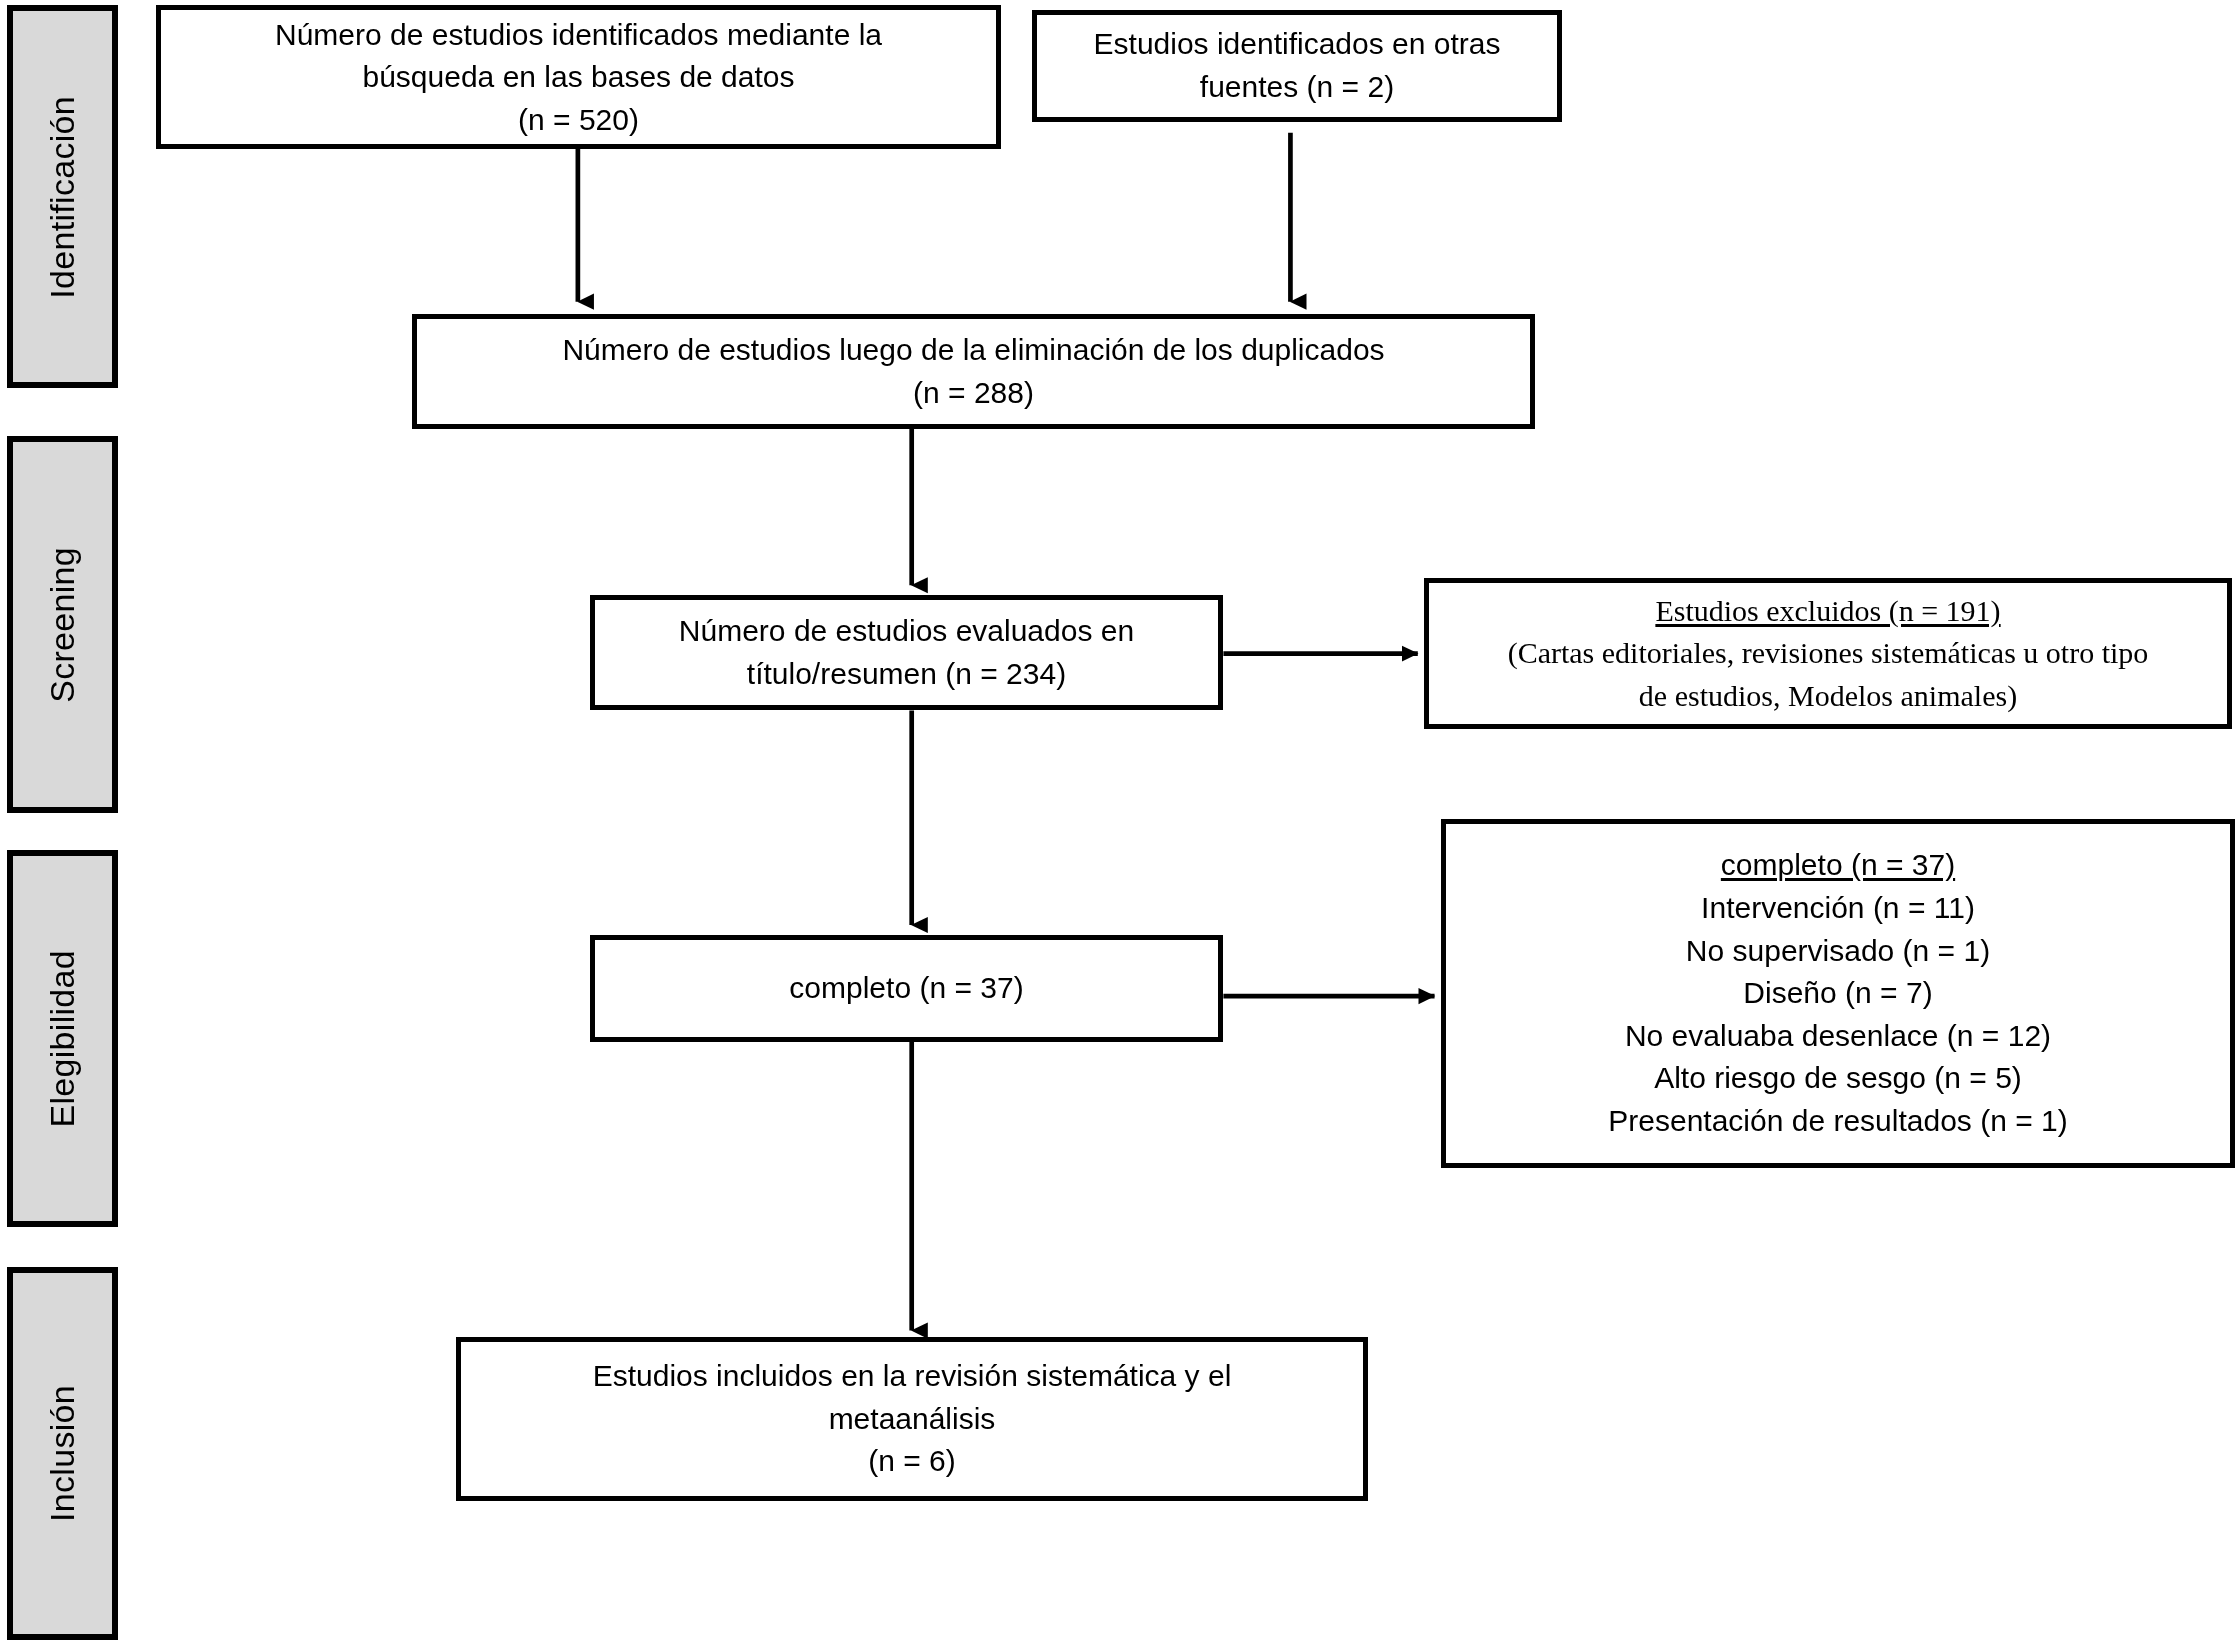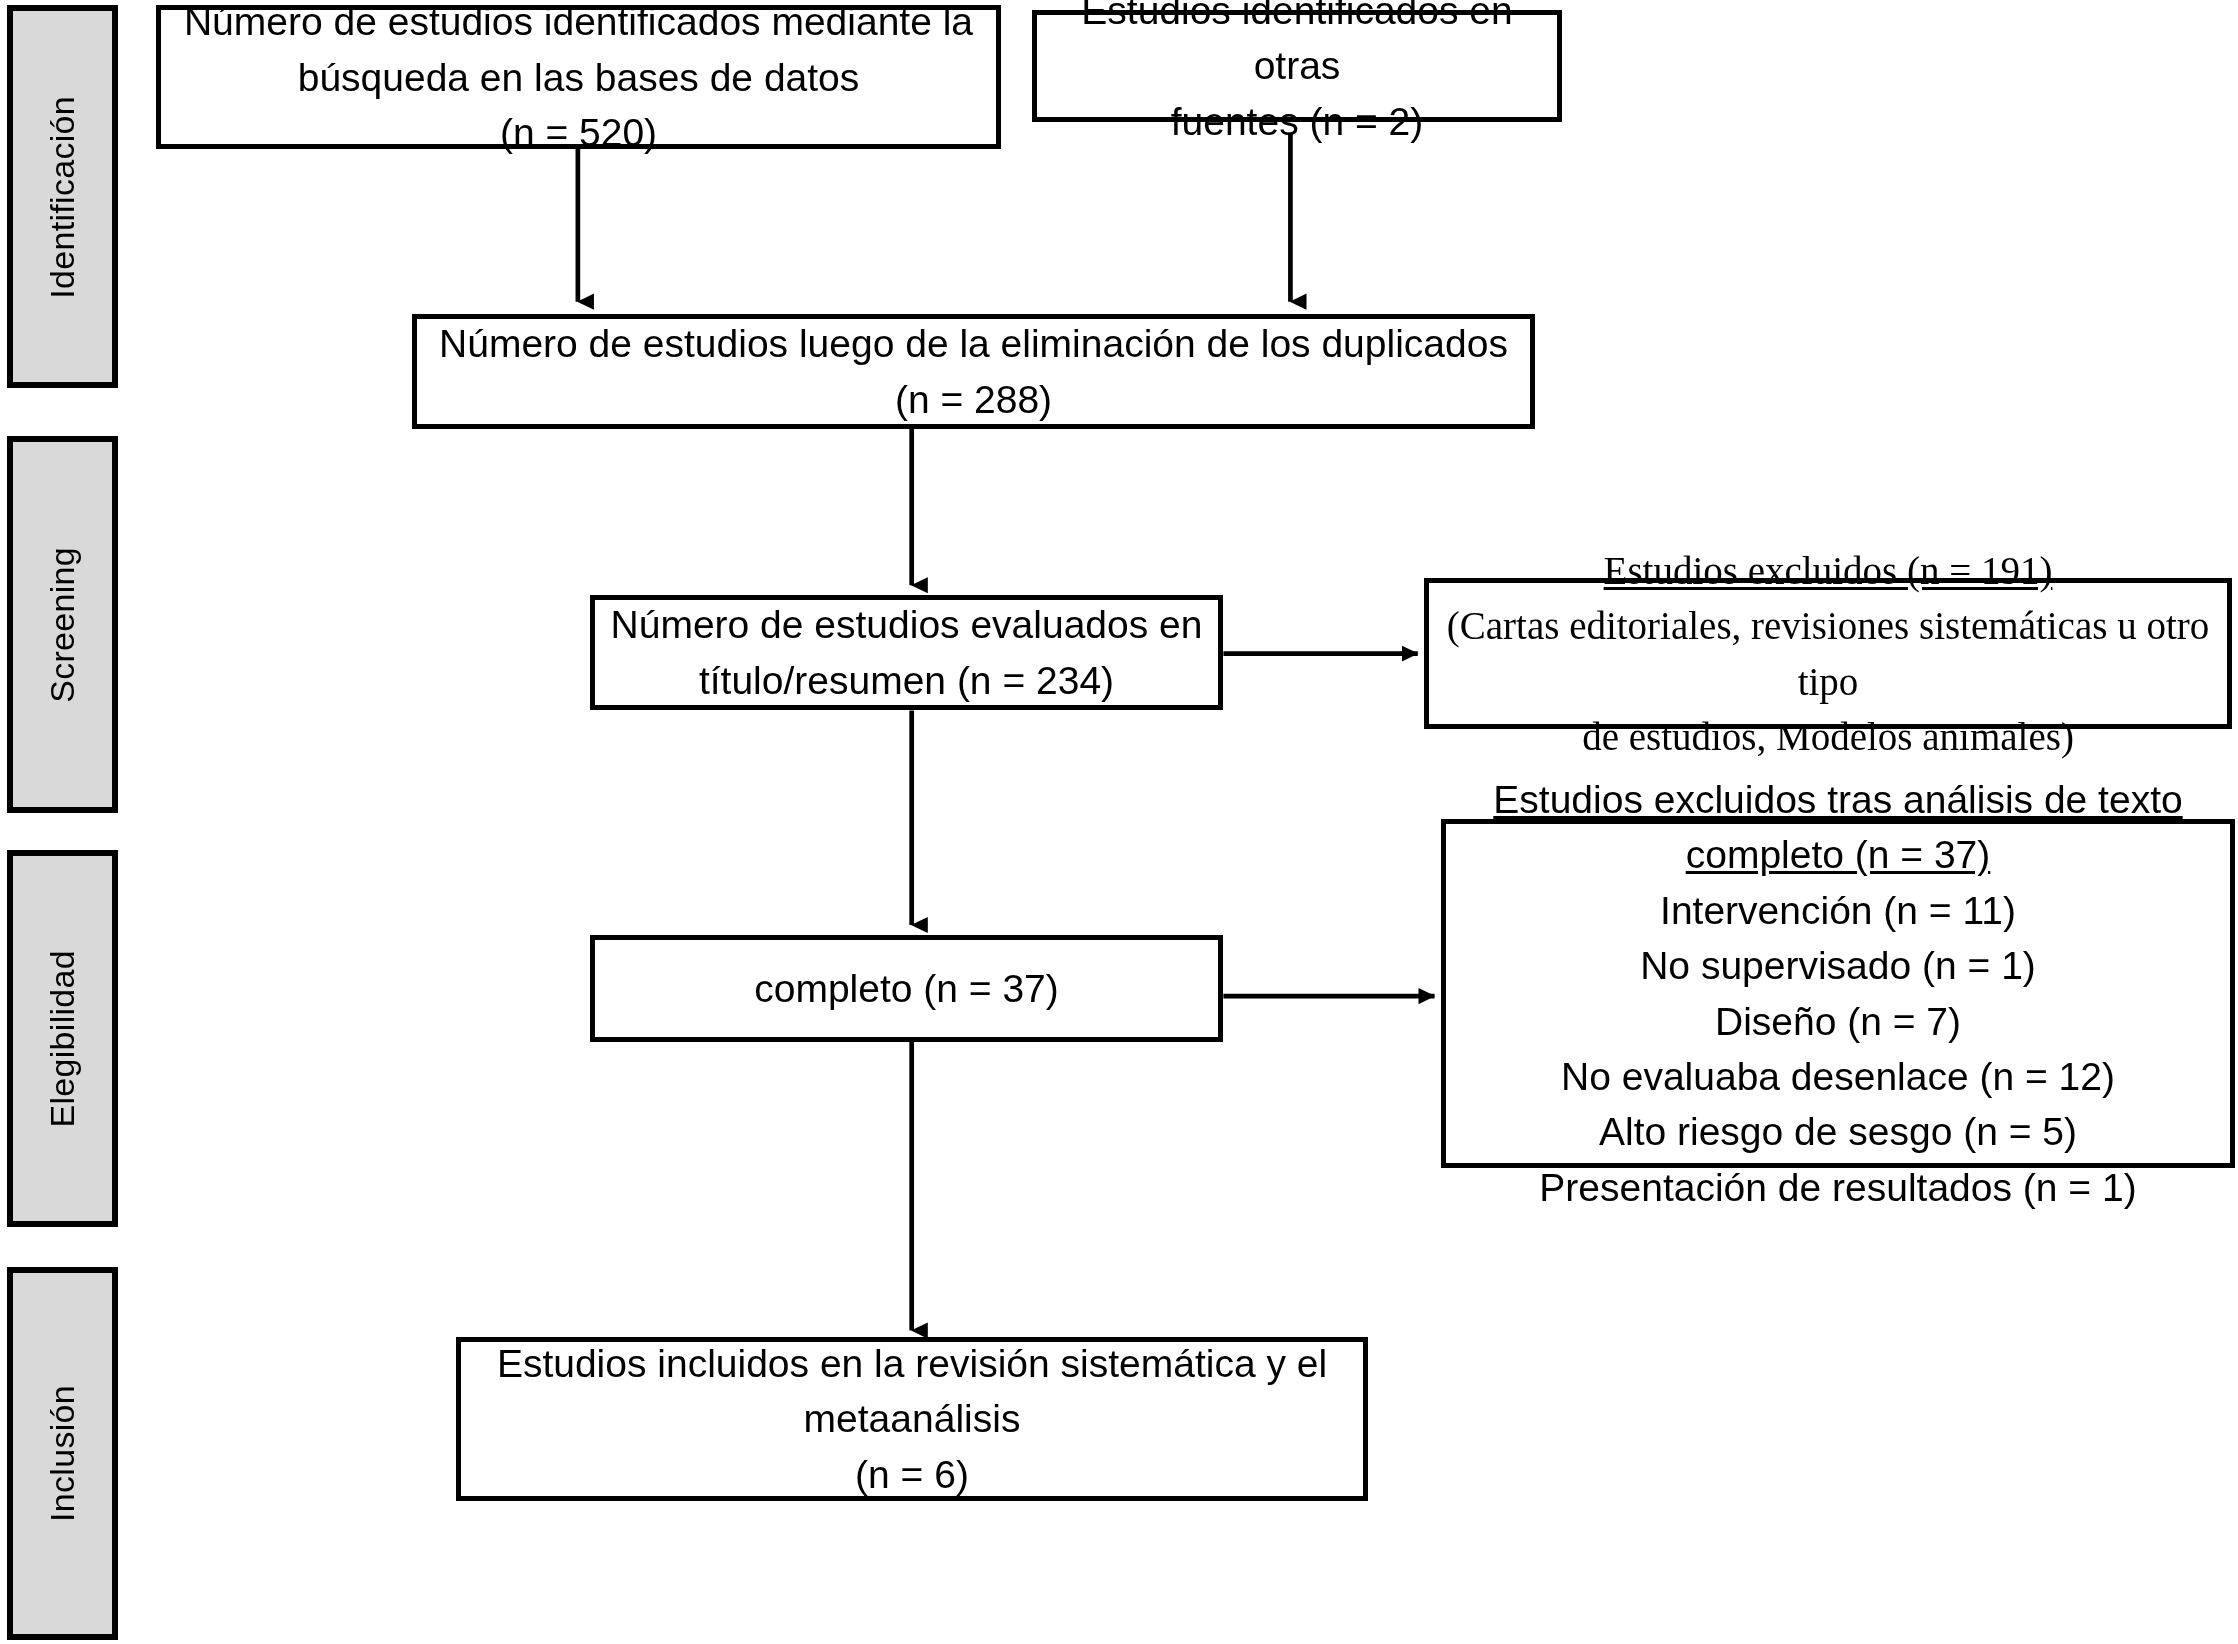--- a/index.html
+++ b/index.html
@@ -40,21 +40,21 @@
     position: absolute;
     background: #ffffff;
     border: 5.4px solid #000000;
     box-sizing: border-box;
     display: flex;
     flex-direction: column;
     align-items: center;
     justify-content: center;
     text-align: center;
     color: #000000;
-    font-size: 39px;
+    font-size: 30px;
     line-height: 1.42;
     padding: 4px 10.7px;
   }
   .node .wrapline { display: block; }
   .u { text-decoration: underline; text-underline-offset: 3.4px; }
 
   
   #wires {
     position: absolute;
     left: 0; top: 0;
@@ -134,21 +134,20 @@
     <span class="wrapline u">Estudios excluidos (n = 191)</span>
     <span class="wrapline">(Cartas editoriales, revisiones sistemáticas u otro tipo</span>
     <span class="wrapline">de estudios, Modelos animales)</span>
   </div>
 
   <div class="node" style="left:590px; top:935px; width:633px; height:107px;">
     <span class="wrapline">completo (n = 37)</span>
   </div>
 
   <div class="node" style="left:1441px; top:819px; width:794px; height:349px;">
-    <span class="wrapline u">Estudios excluidos tras análisis de texto</span>
     <span class="wrapline u">completo (n = 37)</span>
     <span class="wrapline">Intervención  (n = 11)</span>
     <span class="wrapline">No supervisado (n = 1)</span>
     <span class="wrapline">Diseño (n = 7)</span>
     <span class="wrapline">No evaluaba desenlace (n = 12)</span>
     <span class="wrapline">Alto riesgo de sesgo (n = 5)</span>
     <span class="wrapline">Presentación de resultados (n = 1)</span>
   </div>
 
   <div class="node" style="left:456px; top:1337px; width:912px; height:164px;">

